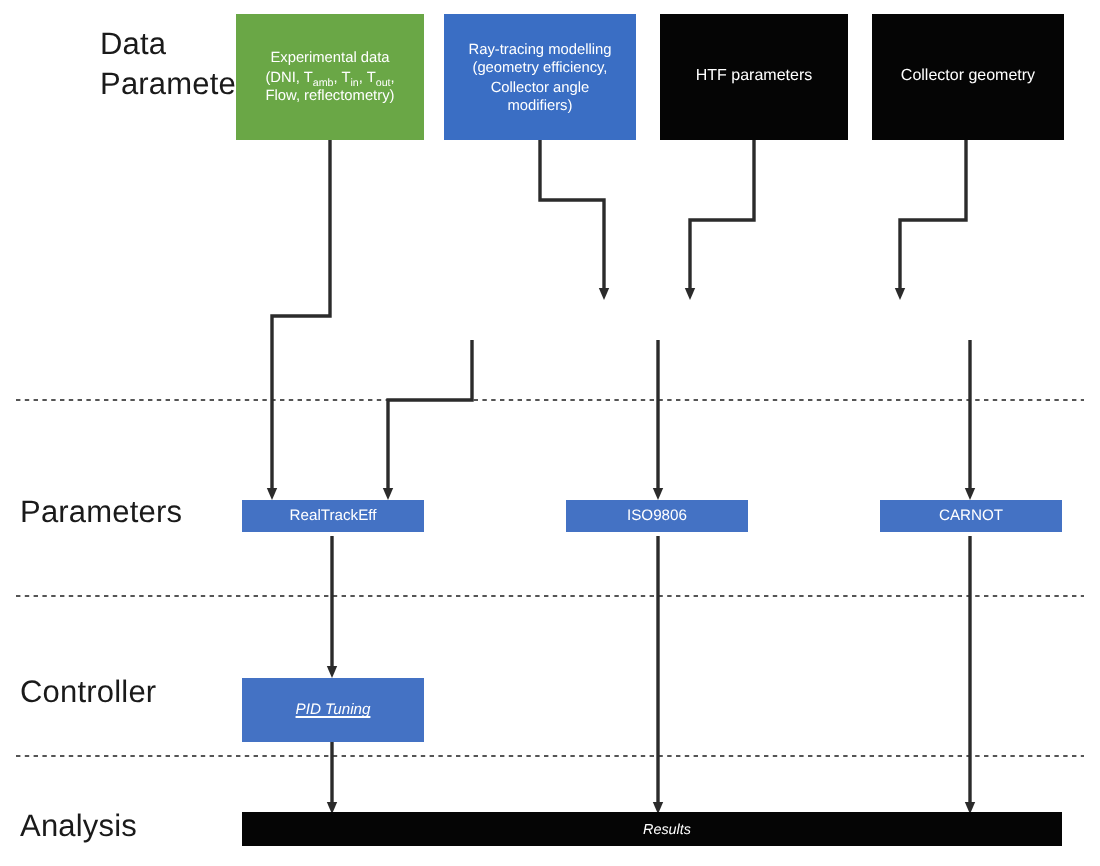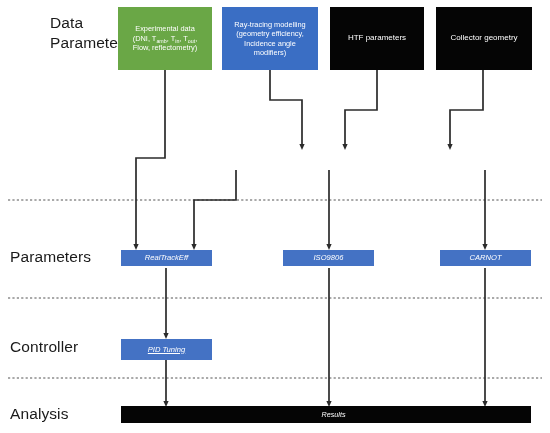--- a/index.html
+++ b/index.html
@@ -55,21 +55,20 @@
     font-style: italic;
   }
   .node-bar-black {
     background: #050505;
     font-size: 7.2px;
     font-style: italic;
   }
   .node-blue-model {
     background: #4472c4;
     font-size: 7.6px;
-    font-style: italic;
   }
   .node-blue-ctrl {
     background: #4472c4;
     font-size: 7.6px;
     font-style: italic;
   }
   .node sub {
     font-size: 0.72em;
     vertical-align: baseline;
     position: relative;
@@ -148,21 +147,21 @@
       <span>Experimental data</span><br>
       <span>(DNI, T</span><sub>amb</sub><span>, T</span><sub>in</sub><span>, T</span><sub>out</sub><span>,</span><br>
       <span>Flow, reflectometry)</span>
     </div>
   </div>
 
   <div class="node node-blue-big" style="left:222px; top:7px; width:96px; height:63px;">
     <div>
       <span>Ray-tracing modelling</span><br>
       <span>(geometry efficiency,</span><br>
-      <span>Incidence angle</span><br>
+      <span>Collector angle</span><br>
       <span>modifiers)</span>
     </div>
   </div>
 
   <div class="node node-black" style="left:330px; top:7px; width:94px; height:63px;">
     <span>HTF parameters</span>
   </div>
 
   <div class="node node-black" style="left:436px; top:7px; width:96px; height:63px;">
     <span>Collector geometry</span>
@@ -174,21 +173,21 @@
   </div>
 
   <div class="node node-blue-model" style="left:283px; top:250px; width:91px; height:16px;">
     <span>ISO9806</span>
   </div>
 
   <div class="node node-blue-model" style="left:440px; top:250px; width:91px; height:16px;">
     <span>CARNOT</span>
   </div>
 
-  <div class="node node-blue-ctrl" style="left:121px; top:339px; width:91px; height:21px;text-decoration:underline;">
+  <div class="node node-blue-ctrl" style="left:121px; top:339px; width:91px; height:32px;text-decoration:underline;">
     <span>PID Tuning</span>
   </div>
 
   <div class="node node-bar-black" style="left:121px; top:406px; width:410px; height:17px;padding-left:15px;">
     <span>Results</span>
   </div>
 
 </div>
 
 </body></html>

